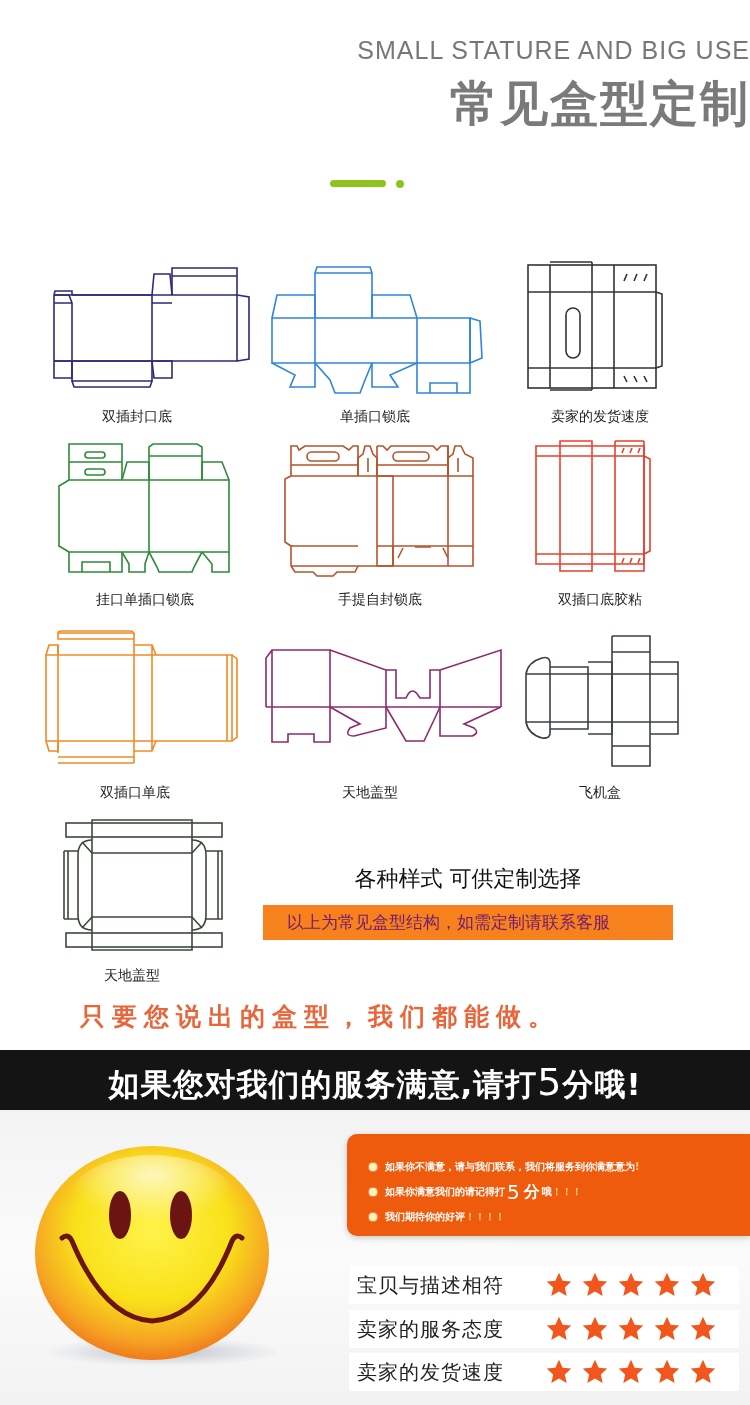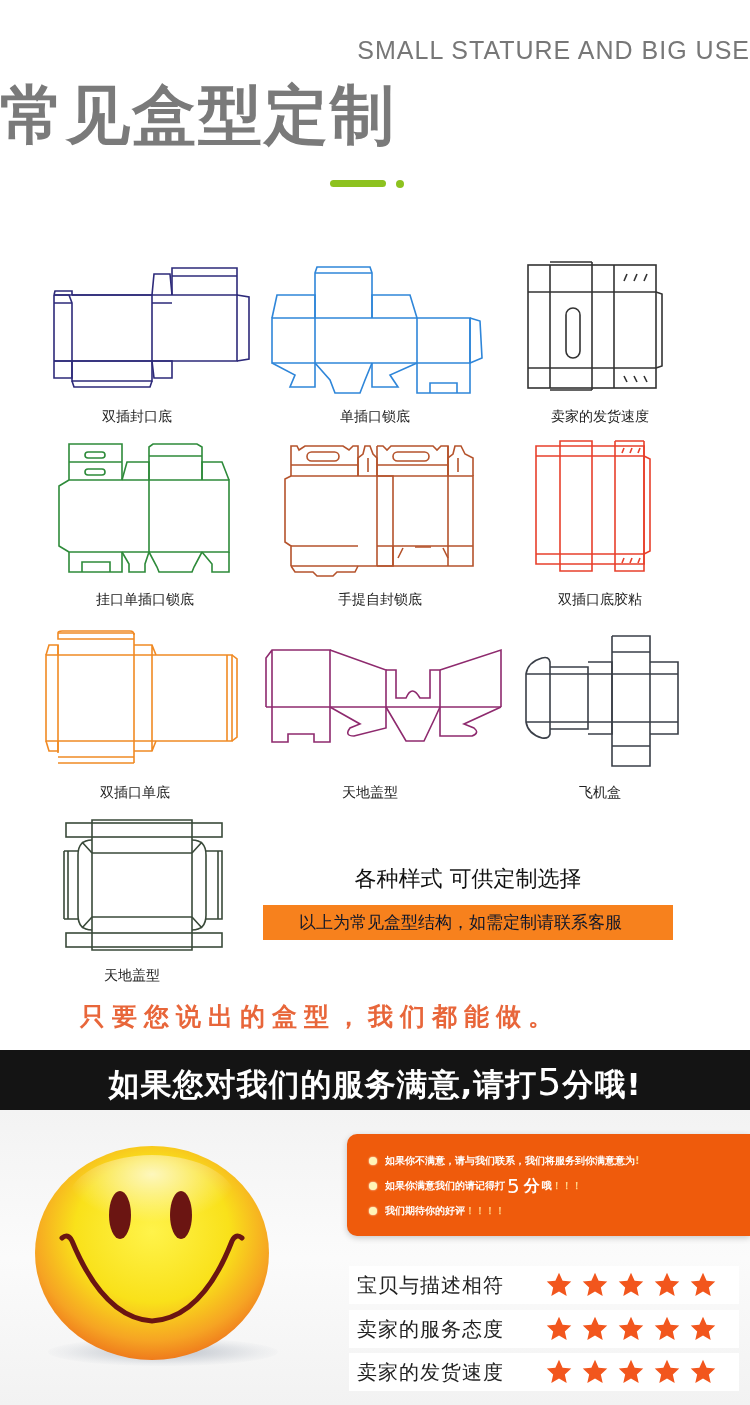--- a/index.html
+++ b/index.html
@@ -1,49 +1,49 @@
 <!DOCTYPE html>
 <html><head>
 <meta charset="utf-8">
 <style>
   * { box-sizing: border-box; margin: 0; padding: 0; }
   html, body { width: 750px; height: 1405px; background: #ffffff; overflow: hidden; }
   body { position: relative; font-family: "DejaVu Sans", "Liberation Sans", sans-serif; color: #222; }
 
   .subtitle-en { position: absolute; top: 36px; left: 0; width: 750px; text-align: right;
     font-family: "Liberation Sans", "DejaVu Sans", sans-serif; font-size: 25px; letter-spacing: 1px; color: #777; }
-  .title-cn { position: absolute; top: 72px; left: 0; width: 750px; text-align: left;
-    font-size: 64px; font-weight: bold; color: #7a7a7a; letter-spacing: 2px; }
+  .title-cn { position: absolute; top: 72px; left: 0; width: 750px; text-align: right;
+    font-size: 48px; font-weight: bold; color: #7a7a7a; letter-spacing: 2px; }
   .accent-bar { position: absolute; top: 180px; left: 330px; width: 56px; height: 7px; border-radius: 4px; background: #8dc21f; }
   .accent-dot { position: absolute; top: 180px; left: 396px; width: 8px; height: 8px; border-radius: 50%; background: #8dc21f; }
 
   .diagram { position: absolute; }
   .diagram svg { display: block; overflow: visible; }
   .diagram svg * { fill: none; stroke-width: 1.6; }
   .label { position: absolute; font-size: 14px; color: #222; white-space: nowrap; text-align: center; }
 
   .promo-heading { position: absolute; top: 864px; left: 262px; width: 412px; text-align: center; font-size: 22px; color: #111; }
   .promo-banner { position: absolute; top: 905px; left: 263px; width: 410px; height: 35px; background: #f7811d;
-    color: #0f172a; font-size: 17px; line-height: 35px; padding-left: 36px; white-space: nowrap; }
+    color: #701a75; font-size: 17px; line-height: 35px; padding-left: 24px; white-space: nowrap; }
   .slogan { position: absolute; top: 1000px; left: 0; width: 640px; text-align: center; font-size: 25px; font-weight: bold;
     color: #e8663a; letter-spacing: 7px; font-family: "DejaVu Serif", "Liberation Serif", serif; }
 
   .black-band { position: absolute; top: 1050px; left: 0; width: 750px; height: 60px; background: #141414; }
   .black-band .txt { position: absolute; left: 0; width: 750px; top: 10px; text-align: center; color: #fff; font-size: 31px; font-weight: bold; letter-spacing: 1px; white-space: nowrap; }
   .black-band .big5 { font-size: 38px; font-weight: normal; }
 
   .lower { position: absolute; top: 1110px; left: 0; width: 750px; height: 295px;
     background: linear-gradient(180deg, #f3f3f3 0%, #fbfbfb 50%, #f2f2f2 100%); }
 
   .smiley { position: absolute; top: 1143px; left: 34px; width: 236px; height: 220px; }
   .shadow { position: absolute; top: 1338px; left: 48px; width: 230px; height: 28px; border-radius: 50%;
     background: radial-gradient(ellipse at center, rgba(140,150,165,0.55) 0%, rgba(200,205,212,0.2) 60%, rgba(255,255,255,0) 75%); }
 
   .orange-box { position: absolute; top: 1134px; left: 347px; width: 403px; height: 102px; background: #ef5b0c;
-    border-radius: 10px 0 0 10px; box-shadow: 0 2px 6px rgba(0,0,0,0.2); padding: 14px 0 0 22px; }
+    border-radius: 10px 0 0 10px; box-shadow: 0 2px 6px rgba(0,0,0,0.2); padding: 20px 0 0 22px; }
   .orange-box .line { color: #fff; font-size: 10px; font-weight: bold; height: 25px; line-height: 22px; white-space: nowrap; display: flex; align-items: center; }
   .orange-box .bullet { display: inline-block; width: 8px; height: 8px; border-radius: 50%; background: #fff4b8; margin-right: 8px; box-shadow: 0 0 2px #fff; }
   .orange-box .big { font-size: 20px; font-weight: normal; margin: 0 2px; }
   .orange-box .excl { color: #ffd68a; }
 
   .rating-row { position: absolute; left: 349px; width: 390px; height: 38px; background: #ffffff; display: flex; align-items: center; }
   .rating-row .rlabel { font-size: 20px; color: #222; width: 190px; padding-left: 8px; letter-spacing: 1px; white-space: nowrap; }
   .rating-row .stars { display: flex; gap: 8px; margin-left: 6px; }
   .star { width: 28px; height: 28px; }
 </style>

